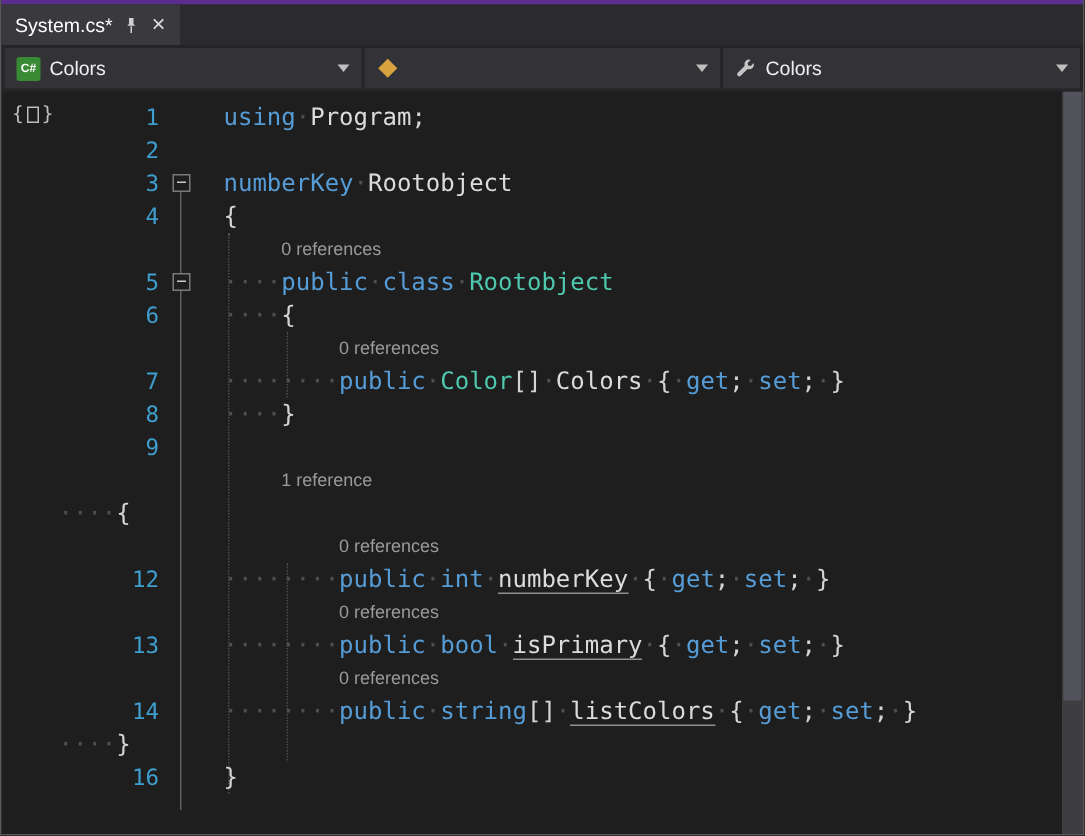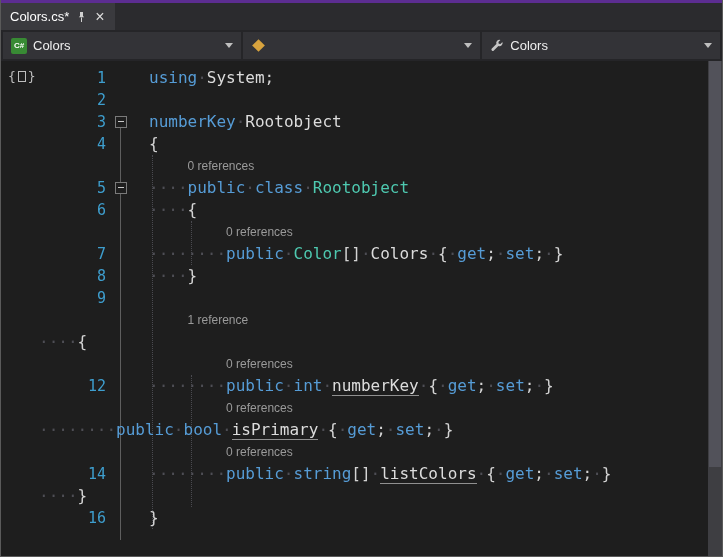--- a/index.html
+++ b/index.html
@@ -40,21 +40,21 @@
   .thumb{position:absolute;left:1px;right:1px;top:0;height:82%;background:#52525A;}
 </style>
 </head>
 <body>
 
 <div class="window">
   <div class="accent"></div>
 
   <div class="tabstrip">
     <div class="tab">
-      <span class="tab-title">Colors.cs*</span>
+      <span class="tab-title">System.cs*</span>
       <span class="pin">
         <svg width="11" height="12" viewBox="0 0 11 12">
             <path fill="#CFCFCF" d="M4 1h3v4l1.2 1.2H2.8L4 5z"></path>
             <rect x="5" y="6.5" width="1" height="4.5" fill="#CFCFCF"></rect>
           </svg>
       </span>
       <span class="close">×</span>
     </div>
   </div>
 
@@ -88,21 +88,21 @@
     <div class="overlay" id="overlay">
         <div class="mline" style="left: 119px; top: 67px; height: 412px;"></div>
         <div class="iguide" style="left: 151px; top: 94px; height: 374px;"></div>
         <div class="iguide" style="left: 190px; top: 160px; height: 44px;"></div>
         <div class="iguide" style="left: 190px; top: 314px; height: 132px;"></div>
       </div>
     <div class="rows" id="rows">
         <div class="row code">
           <div class="num">1</div>
           <div class="foldcol"></div>
-          <div class="text" style="padding-left: 18px;"><span class="tk-kw">using</span><span class="tk-ws">·</span><span class="tk-id">System</span><span class="tk-punc">;</span></div>
+          <div class="text" style="padding-left: 18px;"><span class="tk-kw">using</span><span class="tk-ws">·</span><span class="tk-id">Program</span><span class="tk-punc">;</span></div>
         </div>
         <div class="row code">
           <div class="num">2</div>
           <div class="foldcol"></div>
           <div class="text" style="padding-left: 18px;"></div>
         </div>
         <div class="row code">
           <div class="num">3</div>
           <div class="foldcol">
             <div class="foldbox"></div>
@@ -169,20 +169,21 @@
           <div class="num">12</div>
           <div class="foldcol"></div>
           <div class="text" style="padding-left: 18px;"><span class="tk-ws">········</span><span class="tk-kw">public</span><span class="tk-ws">·</span><span class="tk-kw">int</span><span class="tk-ws">·</span><span class="tk-uid">numberKey</span><span class="tk-ws">·</span><span class="tk-punc">{</span><span class="tk-ws">·</span><span class="tk-kw">get</span><span class="tk-punc">;</span><span class="tk-ws">·</span><span class="tk-kw">set</span><span class="tk-punc">;</span><span class="tk-ws">·</span><span class="tk-punc">}</span></div>
         </div>
         <div class="row codelens">
           <div class="num"></div>
           <div class="foldcol"></div>
           <div class="text" style="padding-left: 95.04px;">0 references</div>
         </div>
         <div class="row code">
+          <div class="num">13</div>
           <div class="foldcol"></div>
           <div class="text" style="padding-left: 18px;"><span class="tk-ws">········</span><span class="tk-kw">public</span><span class="tk-ws">·</span><span class="tk-kw">bool</span><span class="tk-ws">·</span><span class="tk-uid">isPrimary</span><span class="tk-ws">·</span><span class="tk-punc">{</span><span class="tk-ws">·</span><span class="tk-kw">get</span><span class="tk-punc">;</span><span class="tk-ws">·</span><span class="tk-kw">set</span><span class="tk-punc">;</span><span class="tk-ws">·</span><span class="tk-punc">}</span></div>
         </div>
         <div class="row codelens">
           <div class="num"></div>
           <div class="foldcol"></div>
           <div class="text" style="padding-left: 95.04px;">0 references</div>
         </div>
         <div class="row code">
           <div class="num">14</div>

